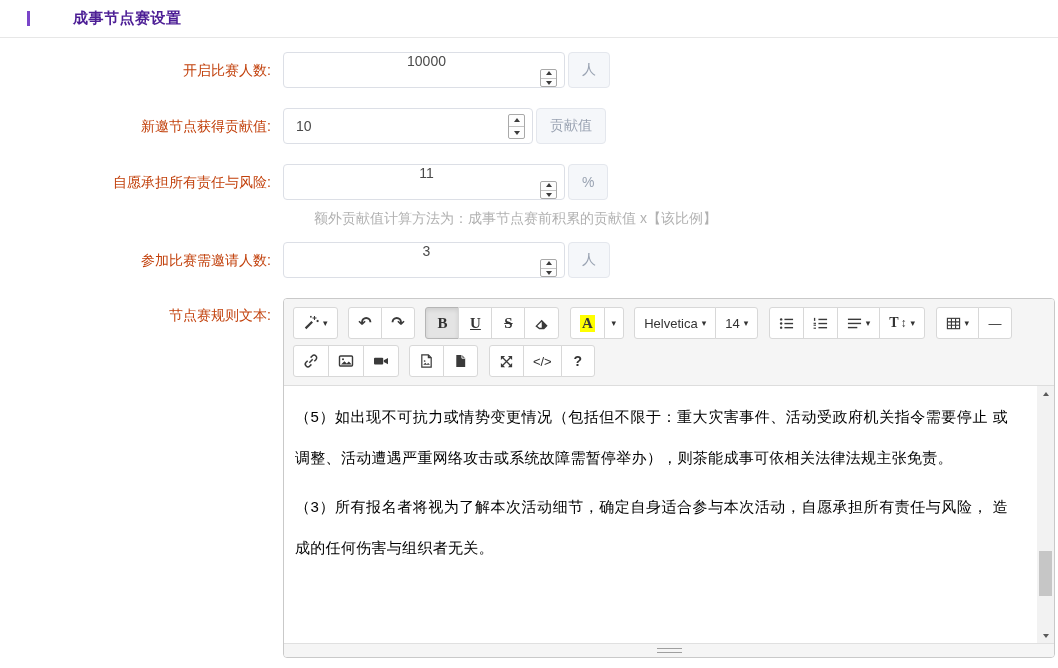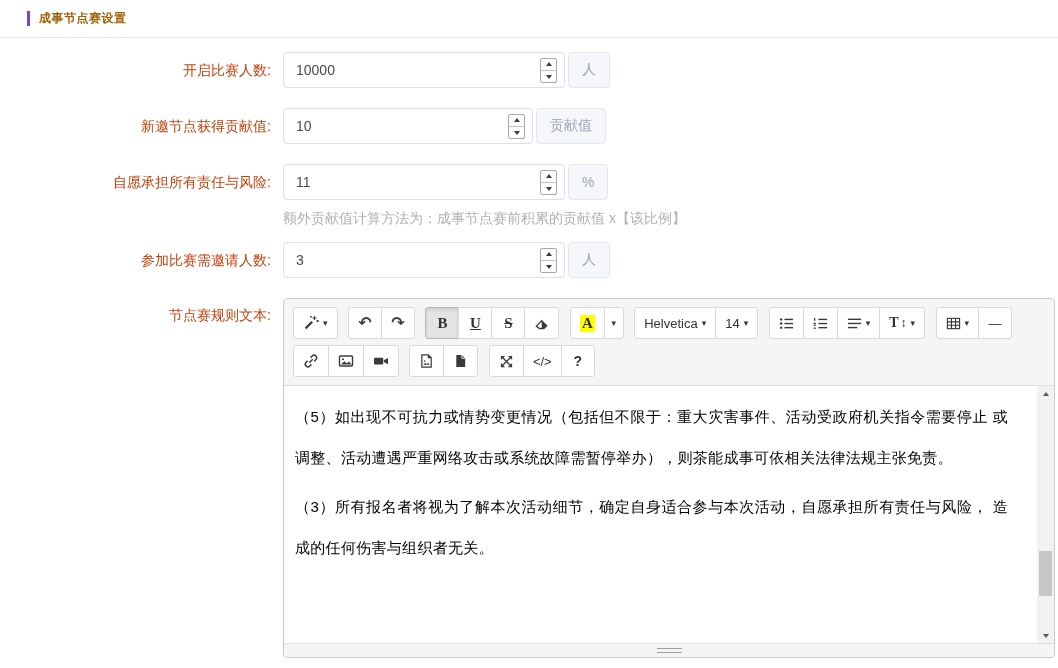--- a/index.html
+++ b/index.html
@@ -3,21 +3,21 @@
 <meta charset="utf-8">
 <style>
   * { box-sizing: border-box; margin: 0; padding: 0; }
   html,body { width:1058px; height:668px; background:#fff; overflow:hidden;
     font-family:"Liberation Sans","DejaVu Sans",sans-serif; }
 
   
   .page-header { height:38px; display:flex; align-items:center; padding-left:27px;
     border-bottom:1px solid #e7e7e7; }
   .accent-bar { width:3px; height:15px; background:#7a45c9; margin-right:9px; }
-  .page-title { font-size:12px; font-weight:bold; color:#a16207; letter-spacing:.5px; }
+  .page-title { font-size:15px; font-weight:bold; color:#4c1d95; letter-spacing:.5px;margin-left:34px; }
 
   
   .form { padding-top:14px; }
   .form-row { display:flex; margin-bottom:20px; }
   .row-label { width:283px; padding-right:12px; text-align:right; font-size:14px;
     color:#c2410c; line-height:36px; flex:0 0 283px; }
   .row-label.top { line-height:18px; padding-top:8px; align-self:flex-start; }
 
   .num-input { display:flex; align-items:center; height:36px; border:1px solid #dcdfe6;
     border-radius:4px; background:#fff; padding:0 7px 0 12px; }
@@ -26,23 +26,23 @@
     border-radius:2px; background:#fdfdfd; display:flex; flex-direction:column; }
   .spin-up,.spin-down { flex:1; display:flex; align-items:center; justify-content:center; cursor:pointer; }
   .spin-down { border-top:1px solid #c2c2c2; }
   .spin-up::after { content:""; border:3.5px solid transparent; border-bottom:4.5px solid #3c3c3c; margin-top:-4px; }
   .spin-down::after { content:""; border:3.5px solid transparent; border-top:4.5px solid #3c3c3c; margin-bottom:-4px; }
 
   .addon { height:36px; margin-left:3px; border:1px solid #e4e7ed; border-radius:4px;
     background:#f5f7fa; color:#9aa3b2; font-size:14px; display:flex; align-items:center;
     padding:0 13px; }
 
-  .w282 { width:282px; } .w250 { width:250px; }
-
-  .hint-row { margin:-12px 0 14px; }
+  .w282 { width:282px;flex-direction:column; } .w250 { width:250px; }
+
+  .hint-row { margin:-12px 0 14px;padding-left:31px; }
   .hint { font-size:14px; color:#b1b1b1; line-height:20px; }
 
   
   .editor { width:772px; border:1px solid #c9c9c9; border-radius:4px; overflow:hidden; background:#fff; }
   .note-toolbar { background:#f5f5f5; border-bottom:1px solid #ddd; padding:8px 8px 2px 9px; }
   .btn-group { display:inline-flex; margin:0 6px 6px 0; vertical-align:top; }
   .btn { height:32px; min-width:34px; padding:0 9px; background:#fff; border:1px solid #d8d8d8;
     display:inline-flex; align-items:center; justify-content:center; gap:4px; font-size:13px;
     color:#333; margin-left:-1px; cursor:pointer; }
   .btn:first-child { margin-left:0; border-top-left-radius:3px; border-bottom-left-radius:3px; }

